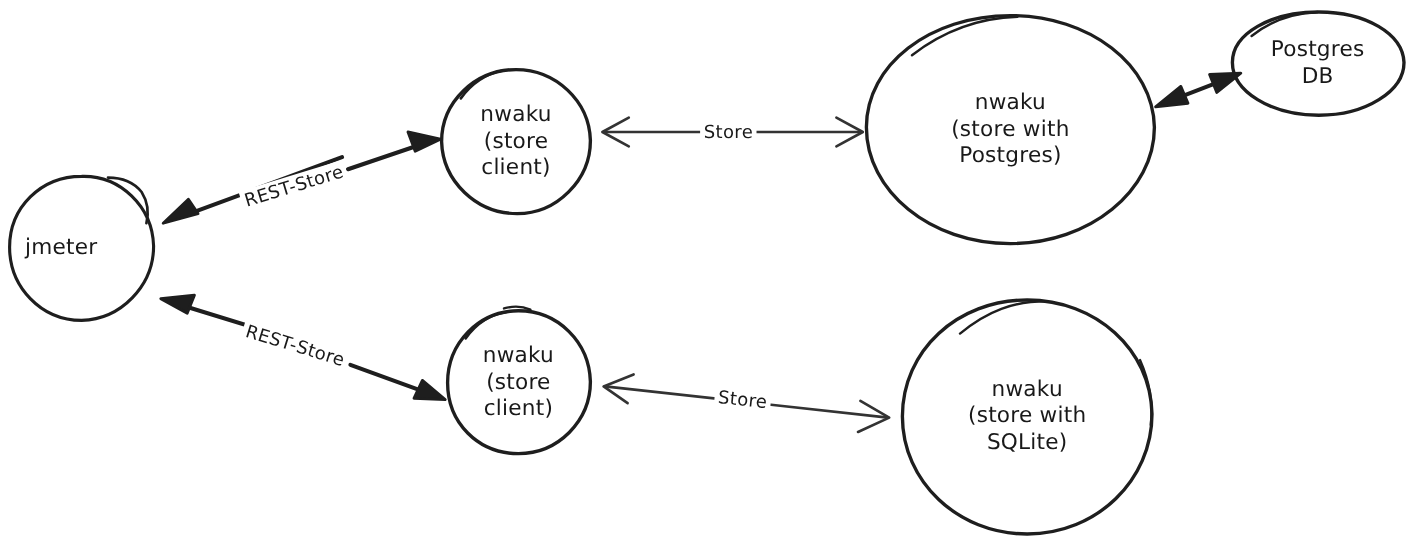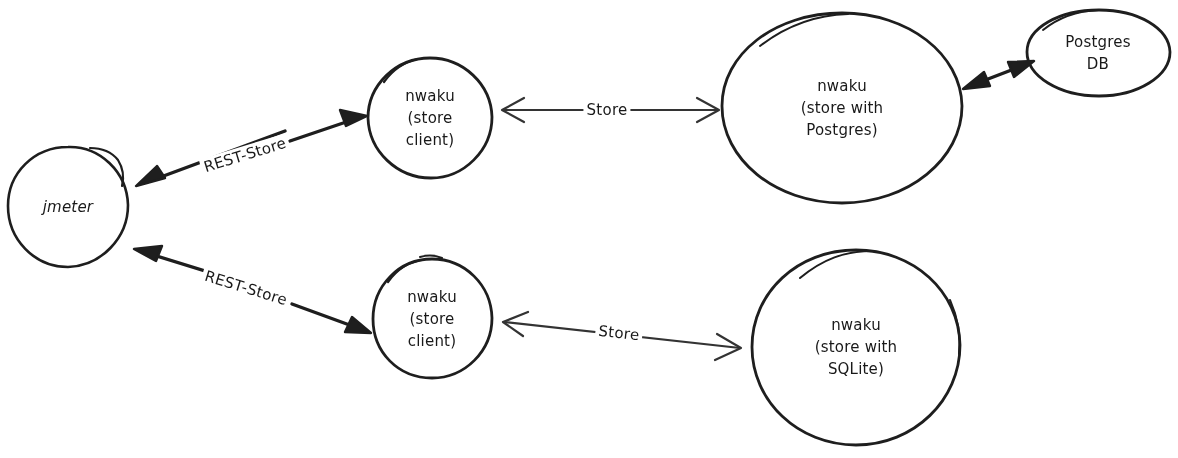--- a/index.html
+++ b/index.html
@@ -23,21 +23,21 @@
     top: 0;
     left: 0;
     width: 1178px;
     height: 458px;
   }
   .node-label {
     position: absolute;
     text-align: center;
     color: #191919;
     font-family: "DejaVu Sans", sans-serif;
-    font-size: 15px;
+    font-size: 18px;
     line-height: 22px;
     letter-spacing: 0.2px;
     white-space: pre;
     transform: translate(-50%, -50%);
     pointer-events: none;
   }
   .edge-label {
     position: absolute;
     color: #191919;
     font-family: "DejaVu Sans", sans-serif;
@@ -146,21 +146,21 @@
     </g>
 
     <g>
       <path d="M504 322 L740 348" fill="none" stroke="#333333" stroke-width="2.2" stroke-linecap="round"></path>
       <path d="M528 312 L503 322 L523 336" fill="none" stroke="#333333" stroke-width="2.2" stroke-linecap="round" stroke-linejoin="round"></path>
       <path d="M717 334 L741 348 L715 360" fill="none" stroke="#333333" stroke-width="2.2" stroke-linecap="round" stroke-linejoin="round"></path>
     </g>
 
   </svg>
 
-  <div class="node-label" style="left:68px; top:207px;font-style:italic;">jmeter</div>
+  <div class="node-label" style="left:51px; top:207px;">jmeter</div>
 
   <div class="node-label" style="left:430px; top:118px;">nwaku
 (store
 client)</div>
 
   <div class="node-label" style="left:842px; top:108px;">nwaku
 (store with
 Postgres)</div>
 
   <div class="node-label" style="left:1098px; top:53px;">Postgres

